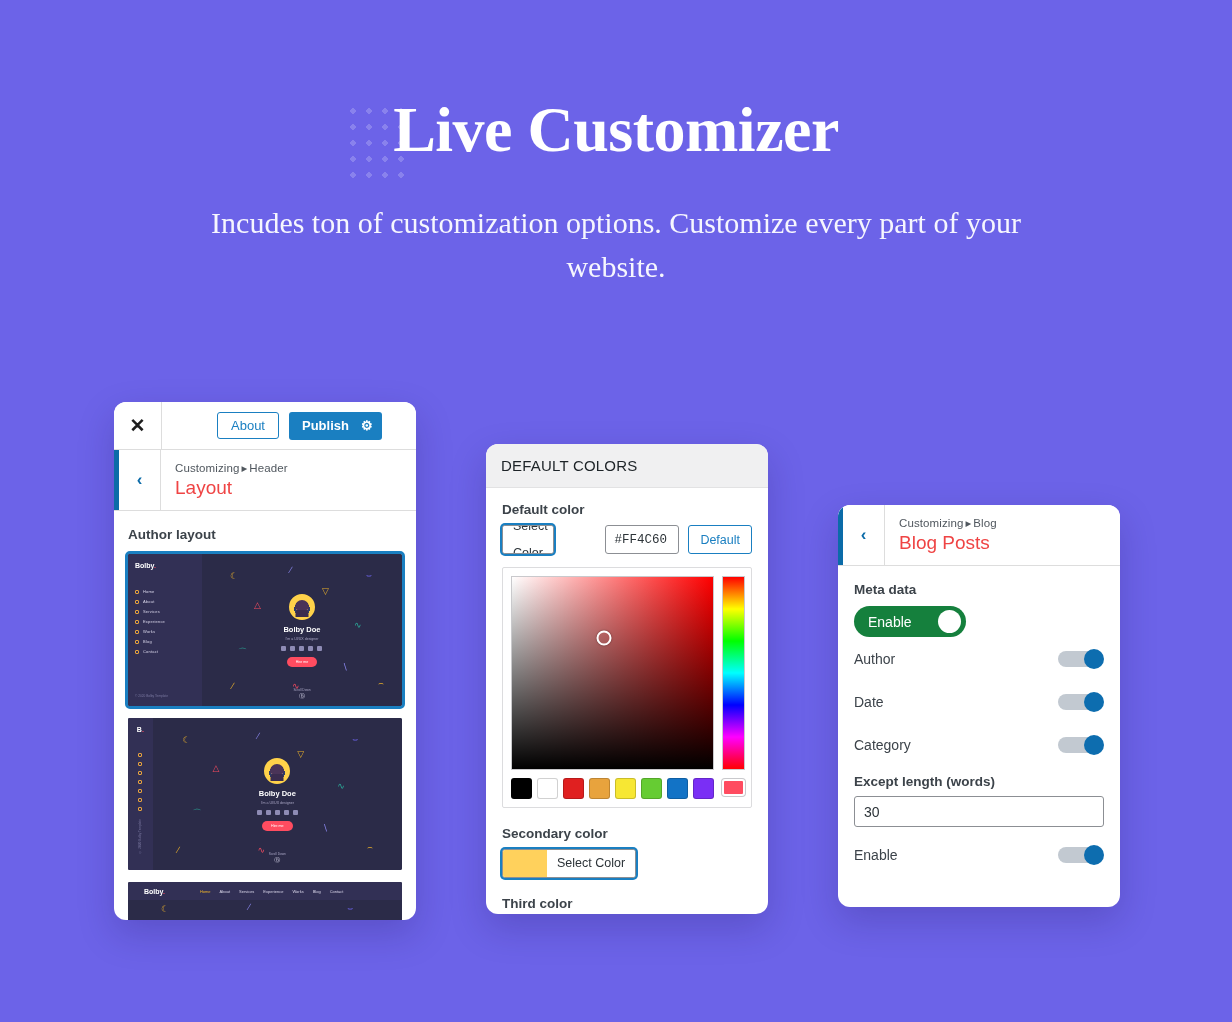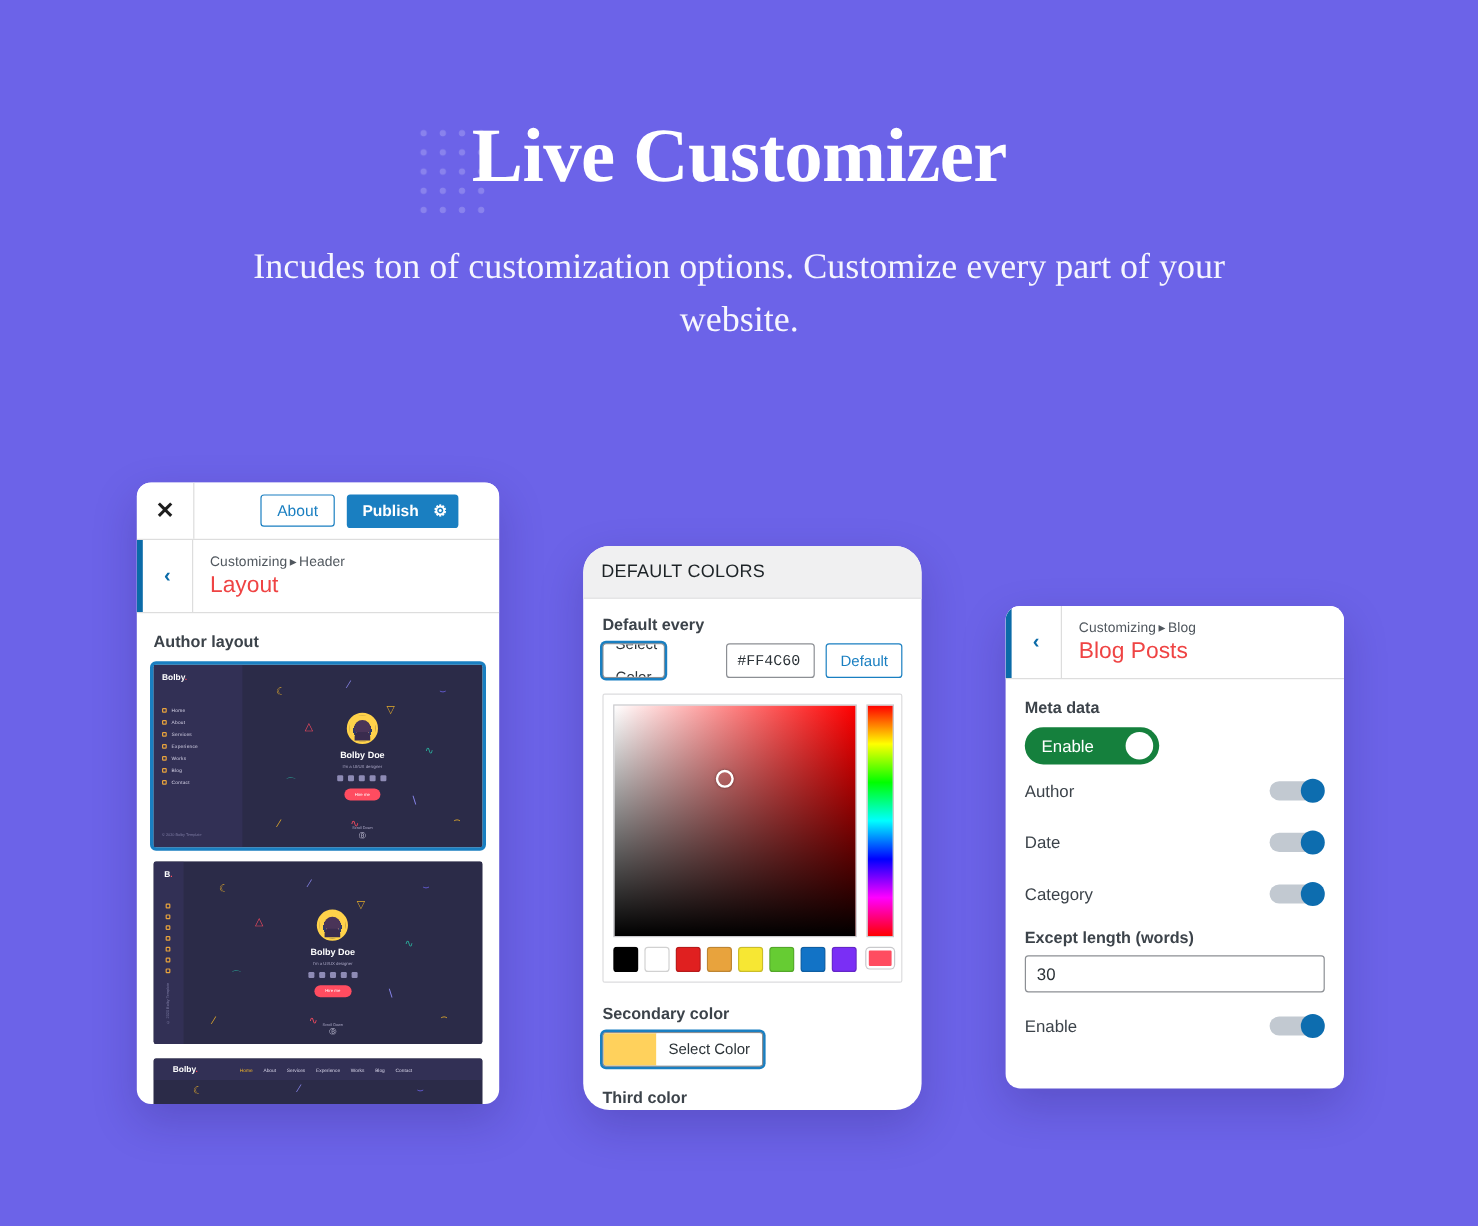--- a/index.html
+++ b/index.html
@@ -169,21 +169,21 @@
 
   .mini-topnav {
     height: 18px; background: #323055;
     display: flex; align-items: center; padding: 0 16px; gap: 9px;
   }
   .mini-topnav .mini-logo { margin-right: 26px; font-size: 7px; }
   .mini-topnav a { color: #d9d6ea; font-size: 4px; text-decoration: none; }
   .mini-topnav a.on { color: #f0b429; }
 
   
-  #panel-colors { left: 486px; top: 455px; width: 282px; height: 470px; border-radius: 22px; }
+  #panel-colors { left: 486px; top: 444px; width: 282px; height: 470px; }
   .p2-head {
     background: #f0f0f1; border-bottom: 1px solid #e2e2e3;
     padding: 13px 15px; font-size: 15px; color: #1d2327; letter-spacing: .2px;
   }
   .p2-body { padding: 14px 16px 0 16px; }
   .field-label { font-size: 13.5px; font-weight: bold; color: #3c434a; margin-bottom: 8px; }
   .color-row { display: flex; align-items: center; gap: 9px; }
   .swatch-btn {
     display: flex; align-items: center;
     border: 1px solid #8c8f94; border-radius: 3px;
@@ -446,21 +446,21 @@
         </div>
       </div>
     </div>
   </div>
 </div>
 
 <div class="panel" id="panel-colors">
   <div class="p2-head">DEFAULT COLORS</div>
   <div class="p2-body">
 
-    <div class="field-label">Default every</div>
+    <div class="field-label">Default color</div>
     <div class="color-row">
       <div class="swatch-btn">
         <span class="chip" style="background:#FF4C60;"></span>
         <span class="lbl">Select Color</span>
       </div>
       <input class="hex-input" value="#FF4C60" style="">
       <button class="btn-default">Default</button>
     </div>
 
     <div class="picker">

